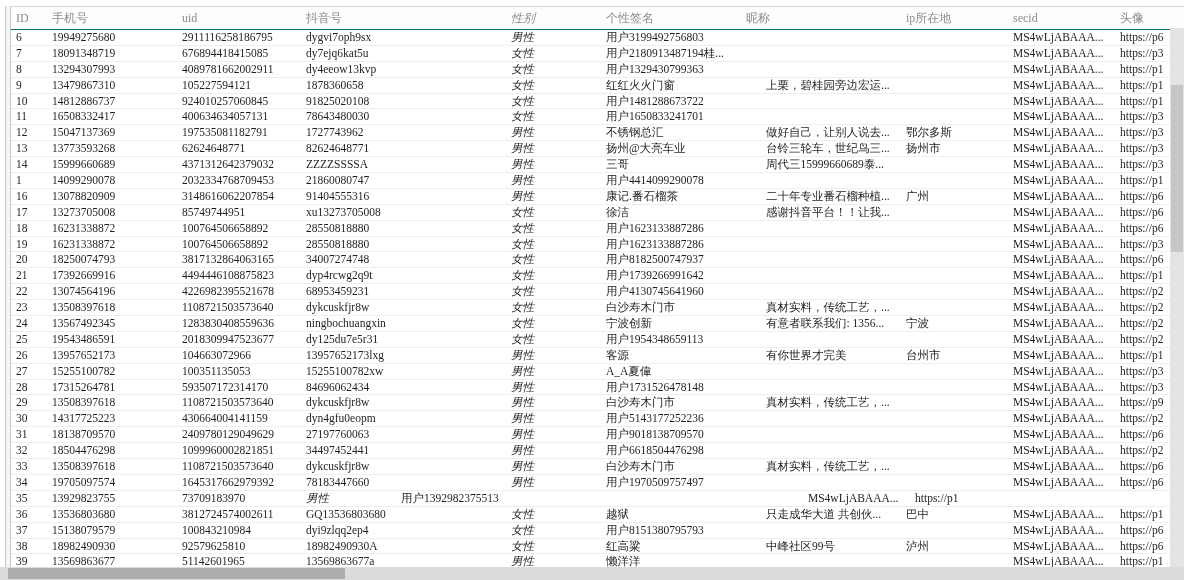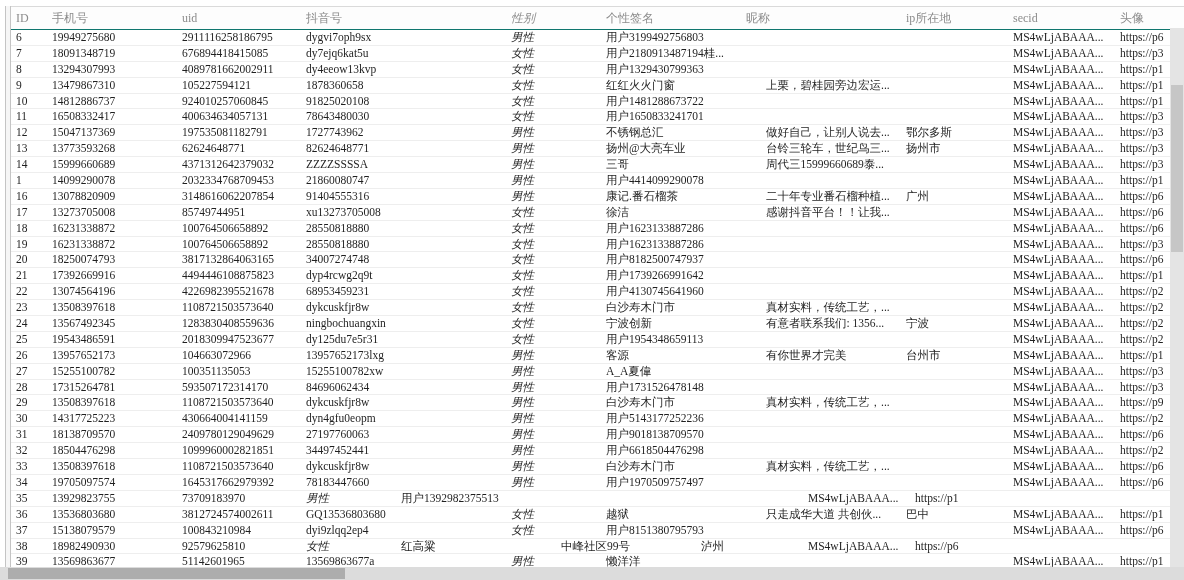--- a/index.html
+++ b/index.html
@@ -462,20 +462,21 @@
           <div class="cell col-nickname">用户8151380795793</div>
           <div class="cell col-signature"></div>
           <div class="cell col-ip"></div>
           <div class="cell col-secid">MS4wLjABAAA...</div>
           <div class="cell col-avatar">https://p6</div>
         </div>
         <div class="row">
           <div class="cell col-id">38</div>
           <div class="cell col-phone">18982490930</div>
           <div class="cell col-uid">92579625810</div>
+          <div class="cell col-douyin">18982490930A</div>
           <div class="cell col-gender">女性</div>
           <div class="cell col-nickname">红高粱</div>
           <div class="cell col-signature">中峰社区99号</div>
           <div class="cell col-ip">泸州</div>
           <div class="cell col-secid">MS4wLjABAAA...</div>
           <div class="cell col-avatar">https://p6</div>
         </div>
         <div class="row">
           <div class="cell col-id">39</div>
           <div class="cell col-phone">13569863677</div>

